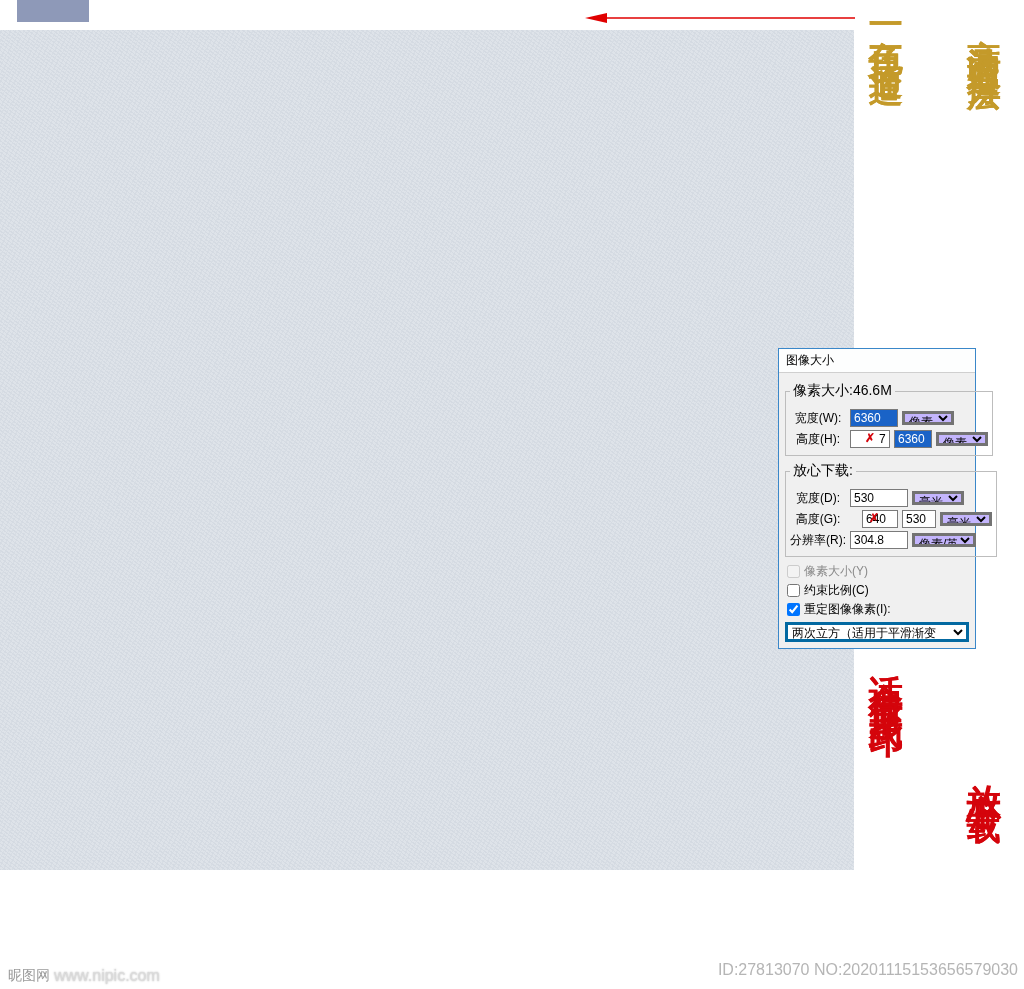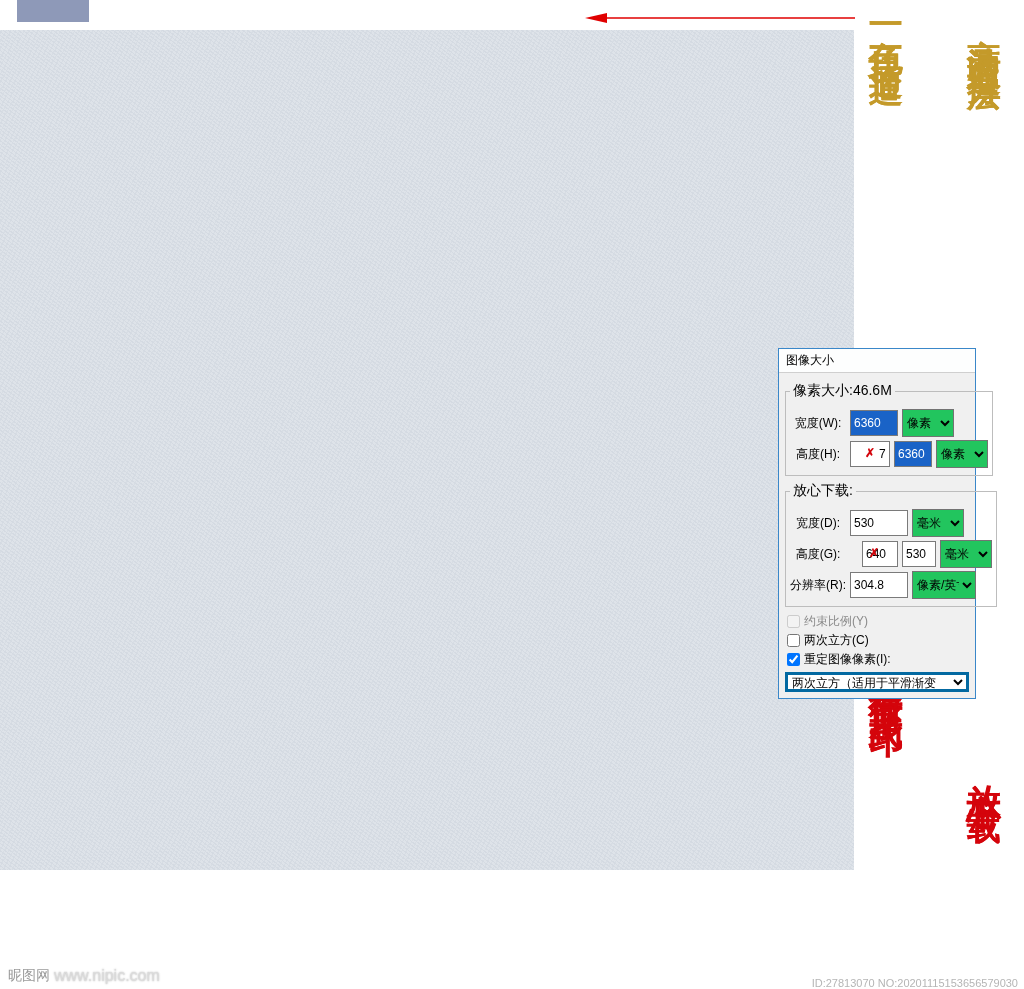--- a/index.html
+++ b/index.html
@@ -81,37 +81,37 @@
   .row {
     display: flex;
     align-items: center;
     gap: 4px;
     margin: 3px 0;
     font-size: 12px;
   }
   .lbl { width: 56px; text-align: center; white-space: nowrap; }
   input.txt {
     font-size: 12px;
-    height: 26px;
+    height: 18px;
     border: 1px solid #7a7a7a;
     background: #fff;
     padding: 0 3px;
     width: 58px;
   }
   input.txt.sel { background: #1a63c7; color: #fff; width: 48px; }
   .strike-wrap { position: relative; display:inline-block; }
   .strike-wrap .red-x {
     position:absolute; left:50%; top:50%; transform:translate(-50%,-55%);
     color:#d4040b; font-weight:700; font-size:12px; pointer-events:none;
   }
   select.unit {
     font-size: 12px;
-    height: 28px;
-    border: 1px solid #737373;
-    background: #22c55e;
+    height: 14px;
+    border: 3px solid #737373;
+    background: #c4b5fd;
     width: 52px;
   }
   select.unit.wide { width: 64px; }
   .chk-row { display:flex; align-items:center; gap:4px; margin:2px 4px; font-size:12px; }
   .chk-row input[type=checkbox]{ width:13px; height:13px; }
   .chk-row.disabled { color:#8a8a8a; }
   .resample {
     margin: 4px 2px 0 2px;
   }
   .resample select {
@@ -133,22 +133,22 @@
   }
   .watermark-left .nipic {
     font-family: Liberation Sans, sans-serif;
     font-size: 16px;
     color: rgba(220,220,220,0.85);
     text-shadow: 0 0 2px rgba(0,0,0,0.3);
   }
   .watermark-right {
     position:absolute;
     right:6px;
-    bottom:0;
-    font-size:11px;
+    bottom:10px;
+    font-size:16px;
     color:#b5b5b5;
     font-family: Arial, sans-serif;
   }
 </style>
 </head>
 <body>
 
 <div class="swatch"></div>
 
 <svg class="arrow" viewBox="0 0 270 12">
@@ -214,25 +214,25 @@
         <span class="lbl">分辨率(R):</span>
         <input class="txt" value="304.8" style="">
         <select class="unit wide">
           <option>像素/英寸</option>
         </select>
       </div>
     </fieldset>
 
     <label class="chk-row disabled">
       <input type="checkbox" disabled="" style="">
-      <span>约束比例(Y)</span>
+      <span>像素大小(Y)</span>
     </label>
     <label class="chk-row">
       <input type="checkbox" style="">
-      <span>两次立方(C)</span>
+      <span>约束比例(C)</span>
     </label>
     <label class="chk-row">
       <input type="checkbox" checked="" style="">
       <span>重定图像像素(I):</span>
     </label>
     <div class="resample">
       <select>
         <option>两次立方（适用于平滑渐变</option>
       </select>
     </div>

